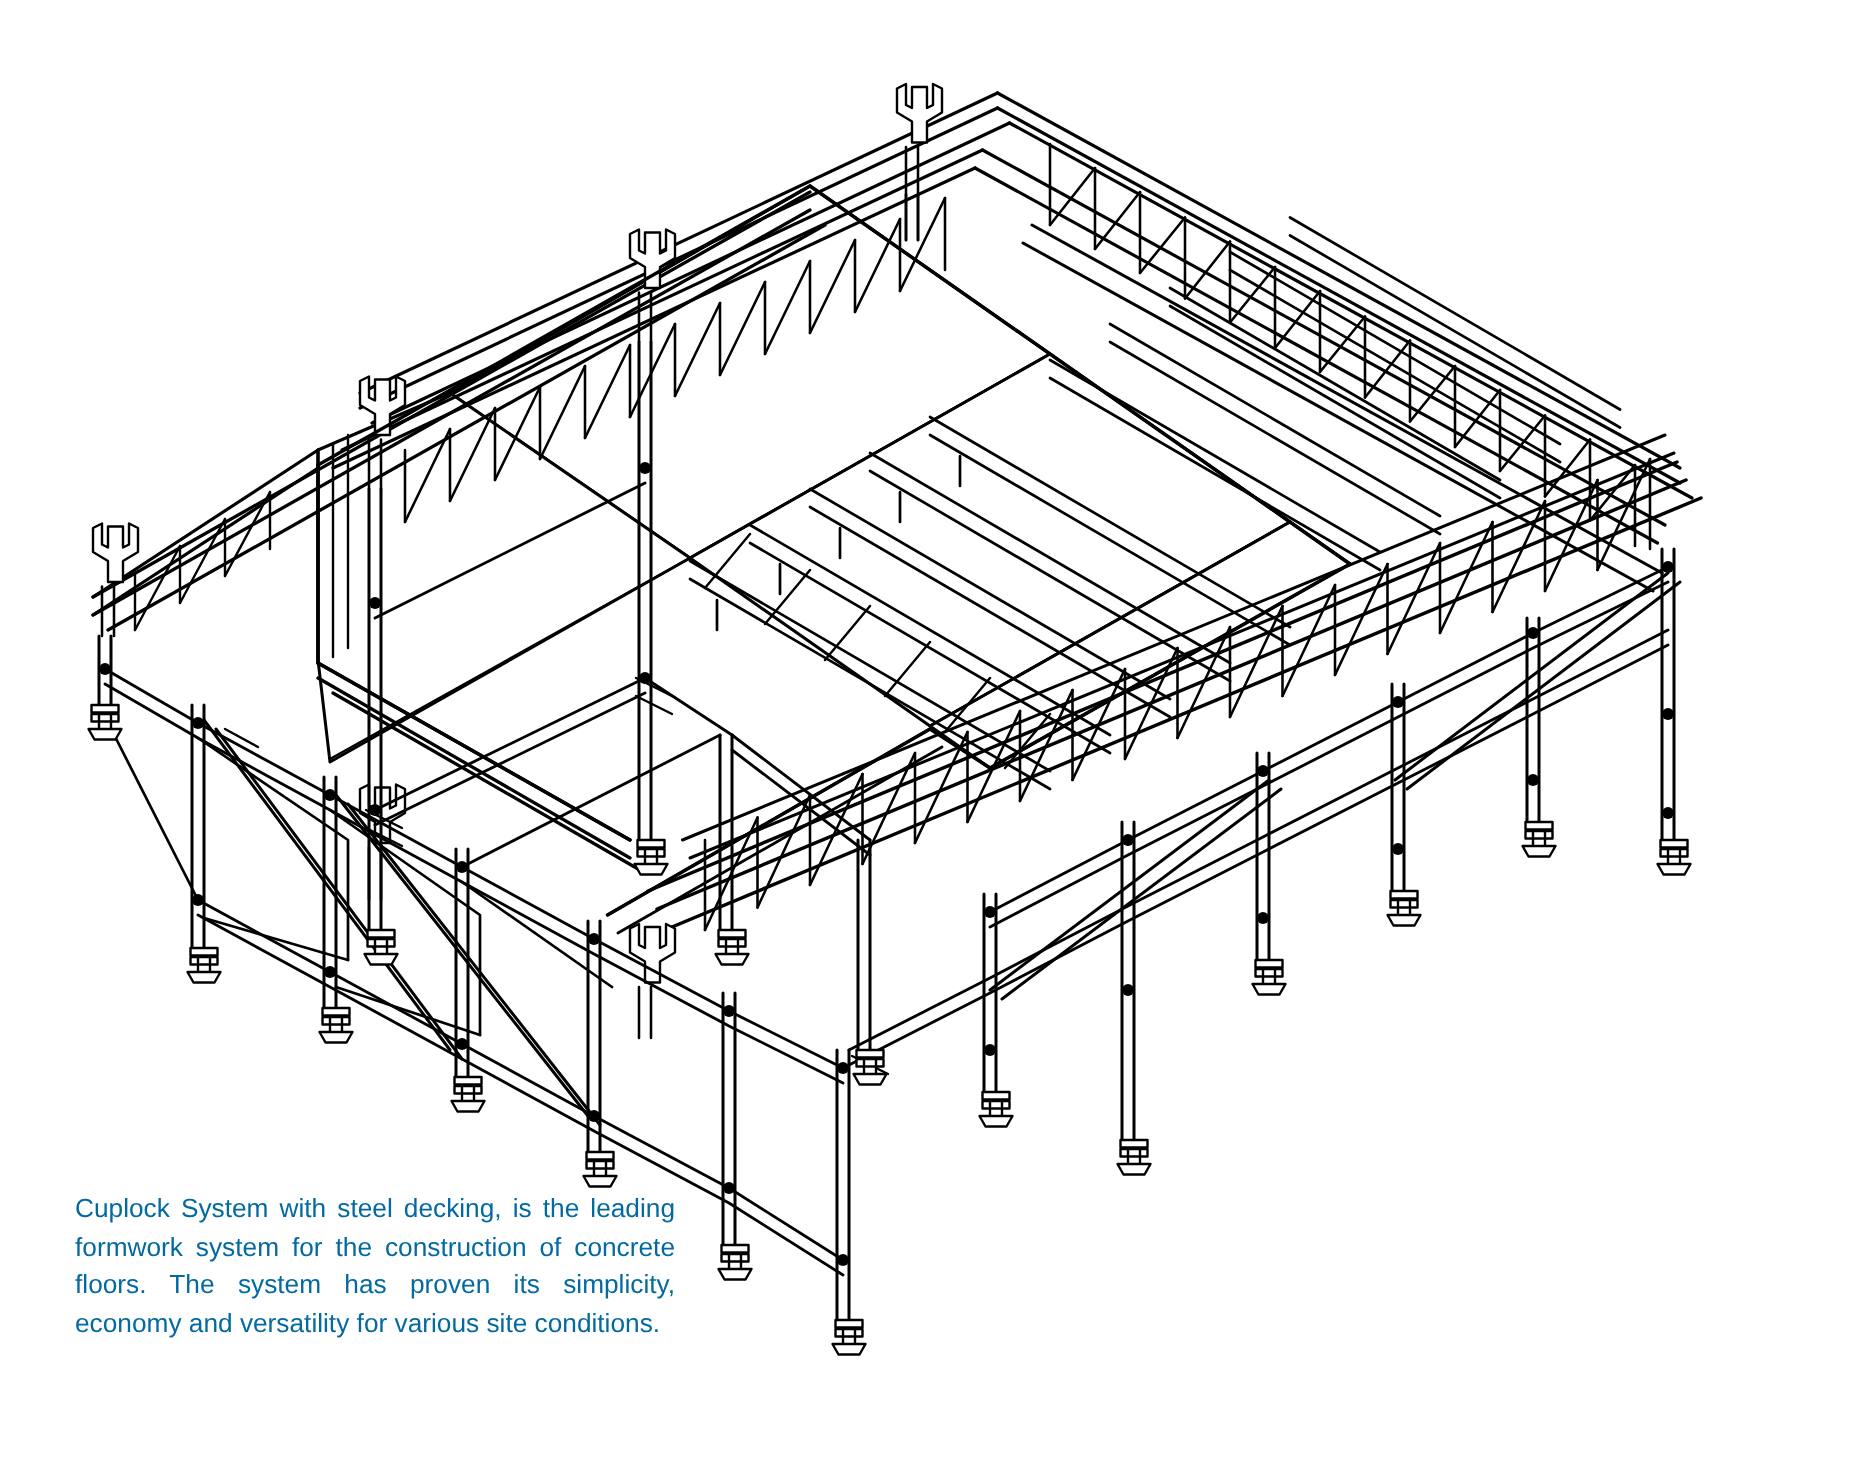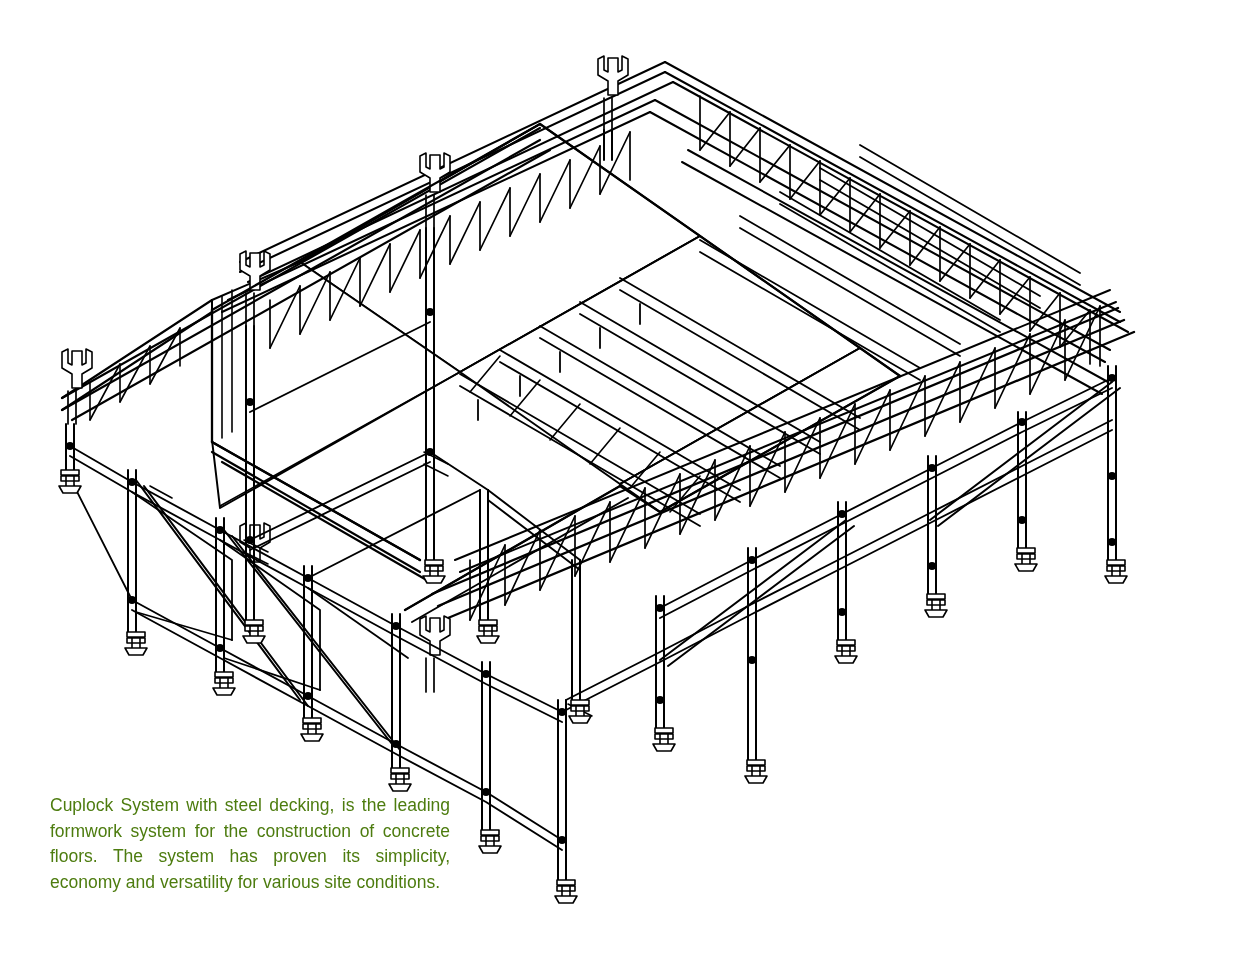--- a/index.html
+++ b/index.html
@@ -28,21 +28,21 @@
     height: 973px;
   }
   #caption {
     position: absolute;
     left: 50px;
     top: 793px;
     width: 400px;
     font-family: "Liberation Sans", sans-serif;
     font-size: 17.5px;
     line-height: 25.5px;
-    color: #4d7c0f;
+    color: #0369a1;
     text-align: justify;
     text-justify: inter-word;
     white-space: pre-wrap;
   }
 </style>
 </head>
 <body>
 
 <div id="page">
 

